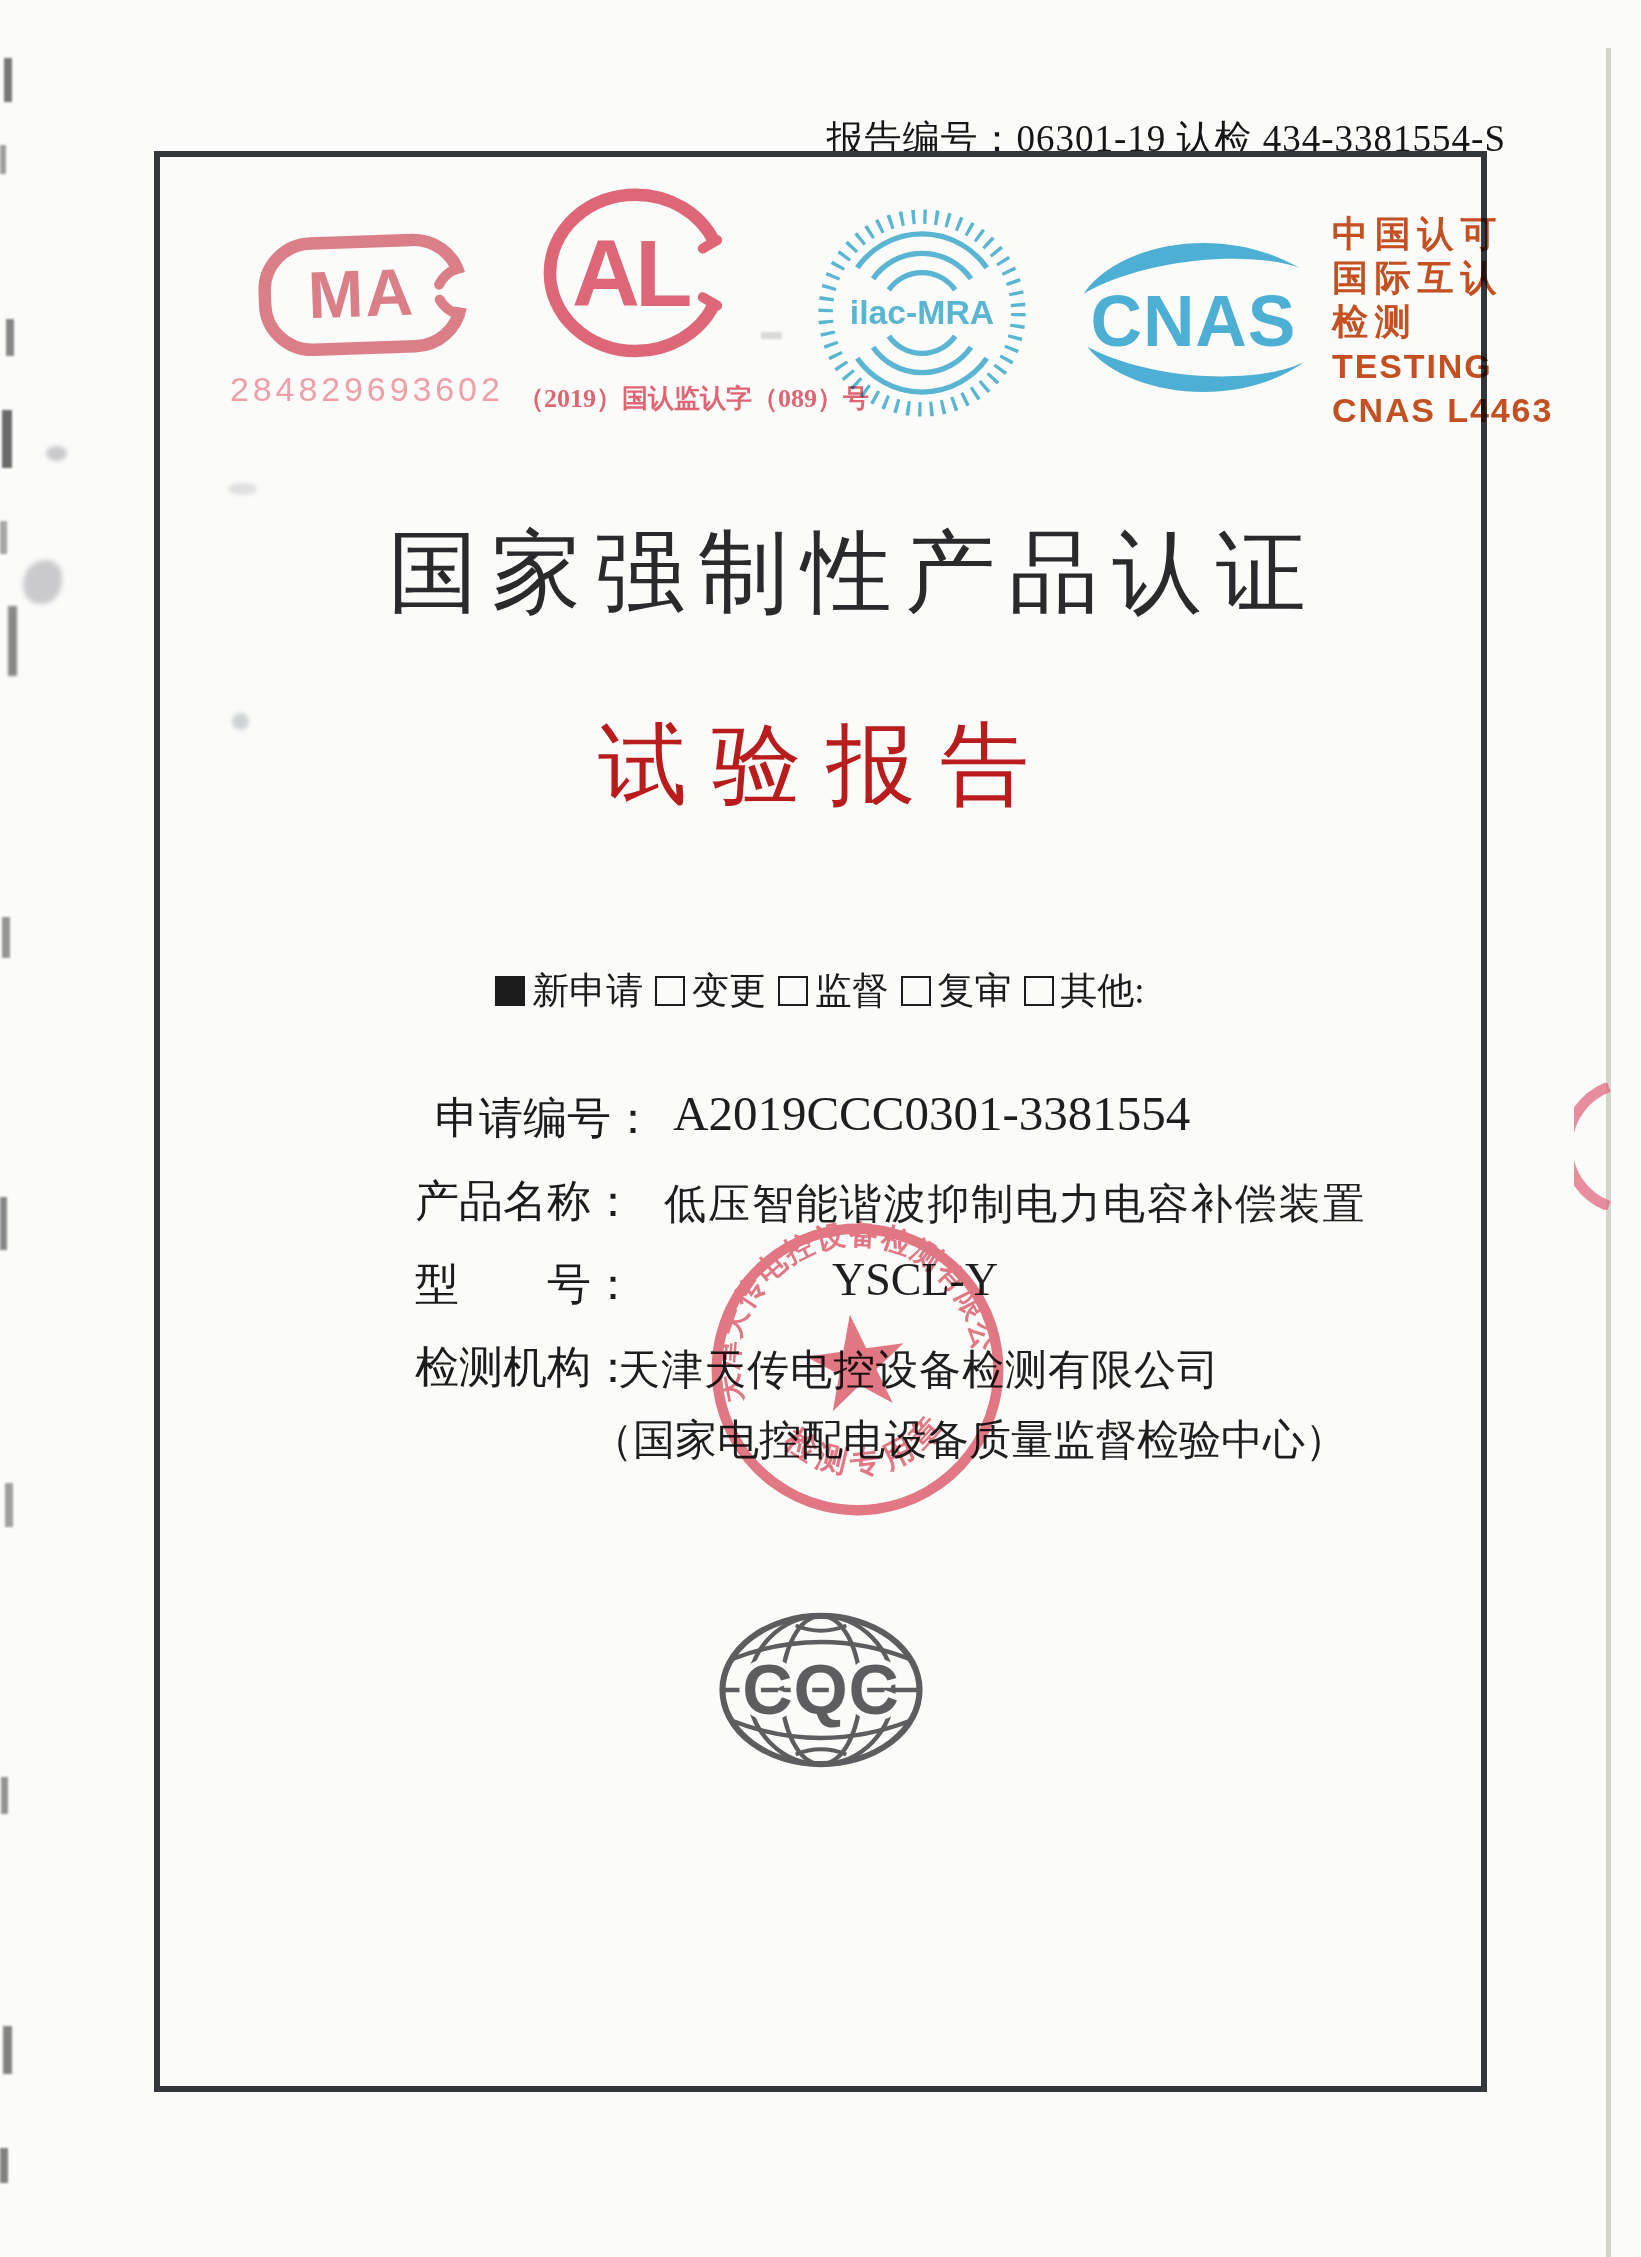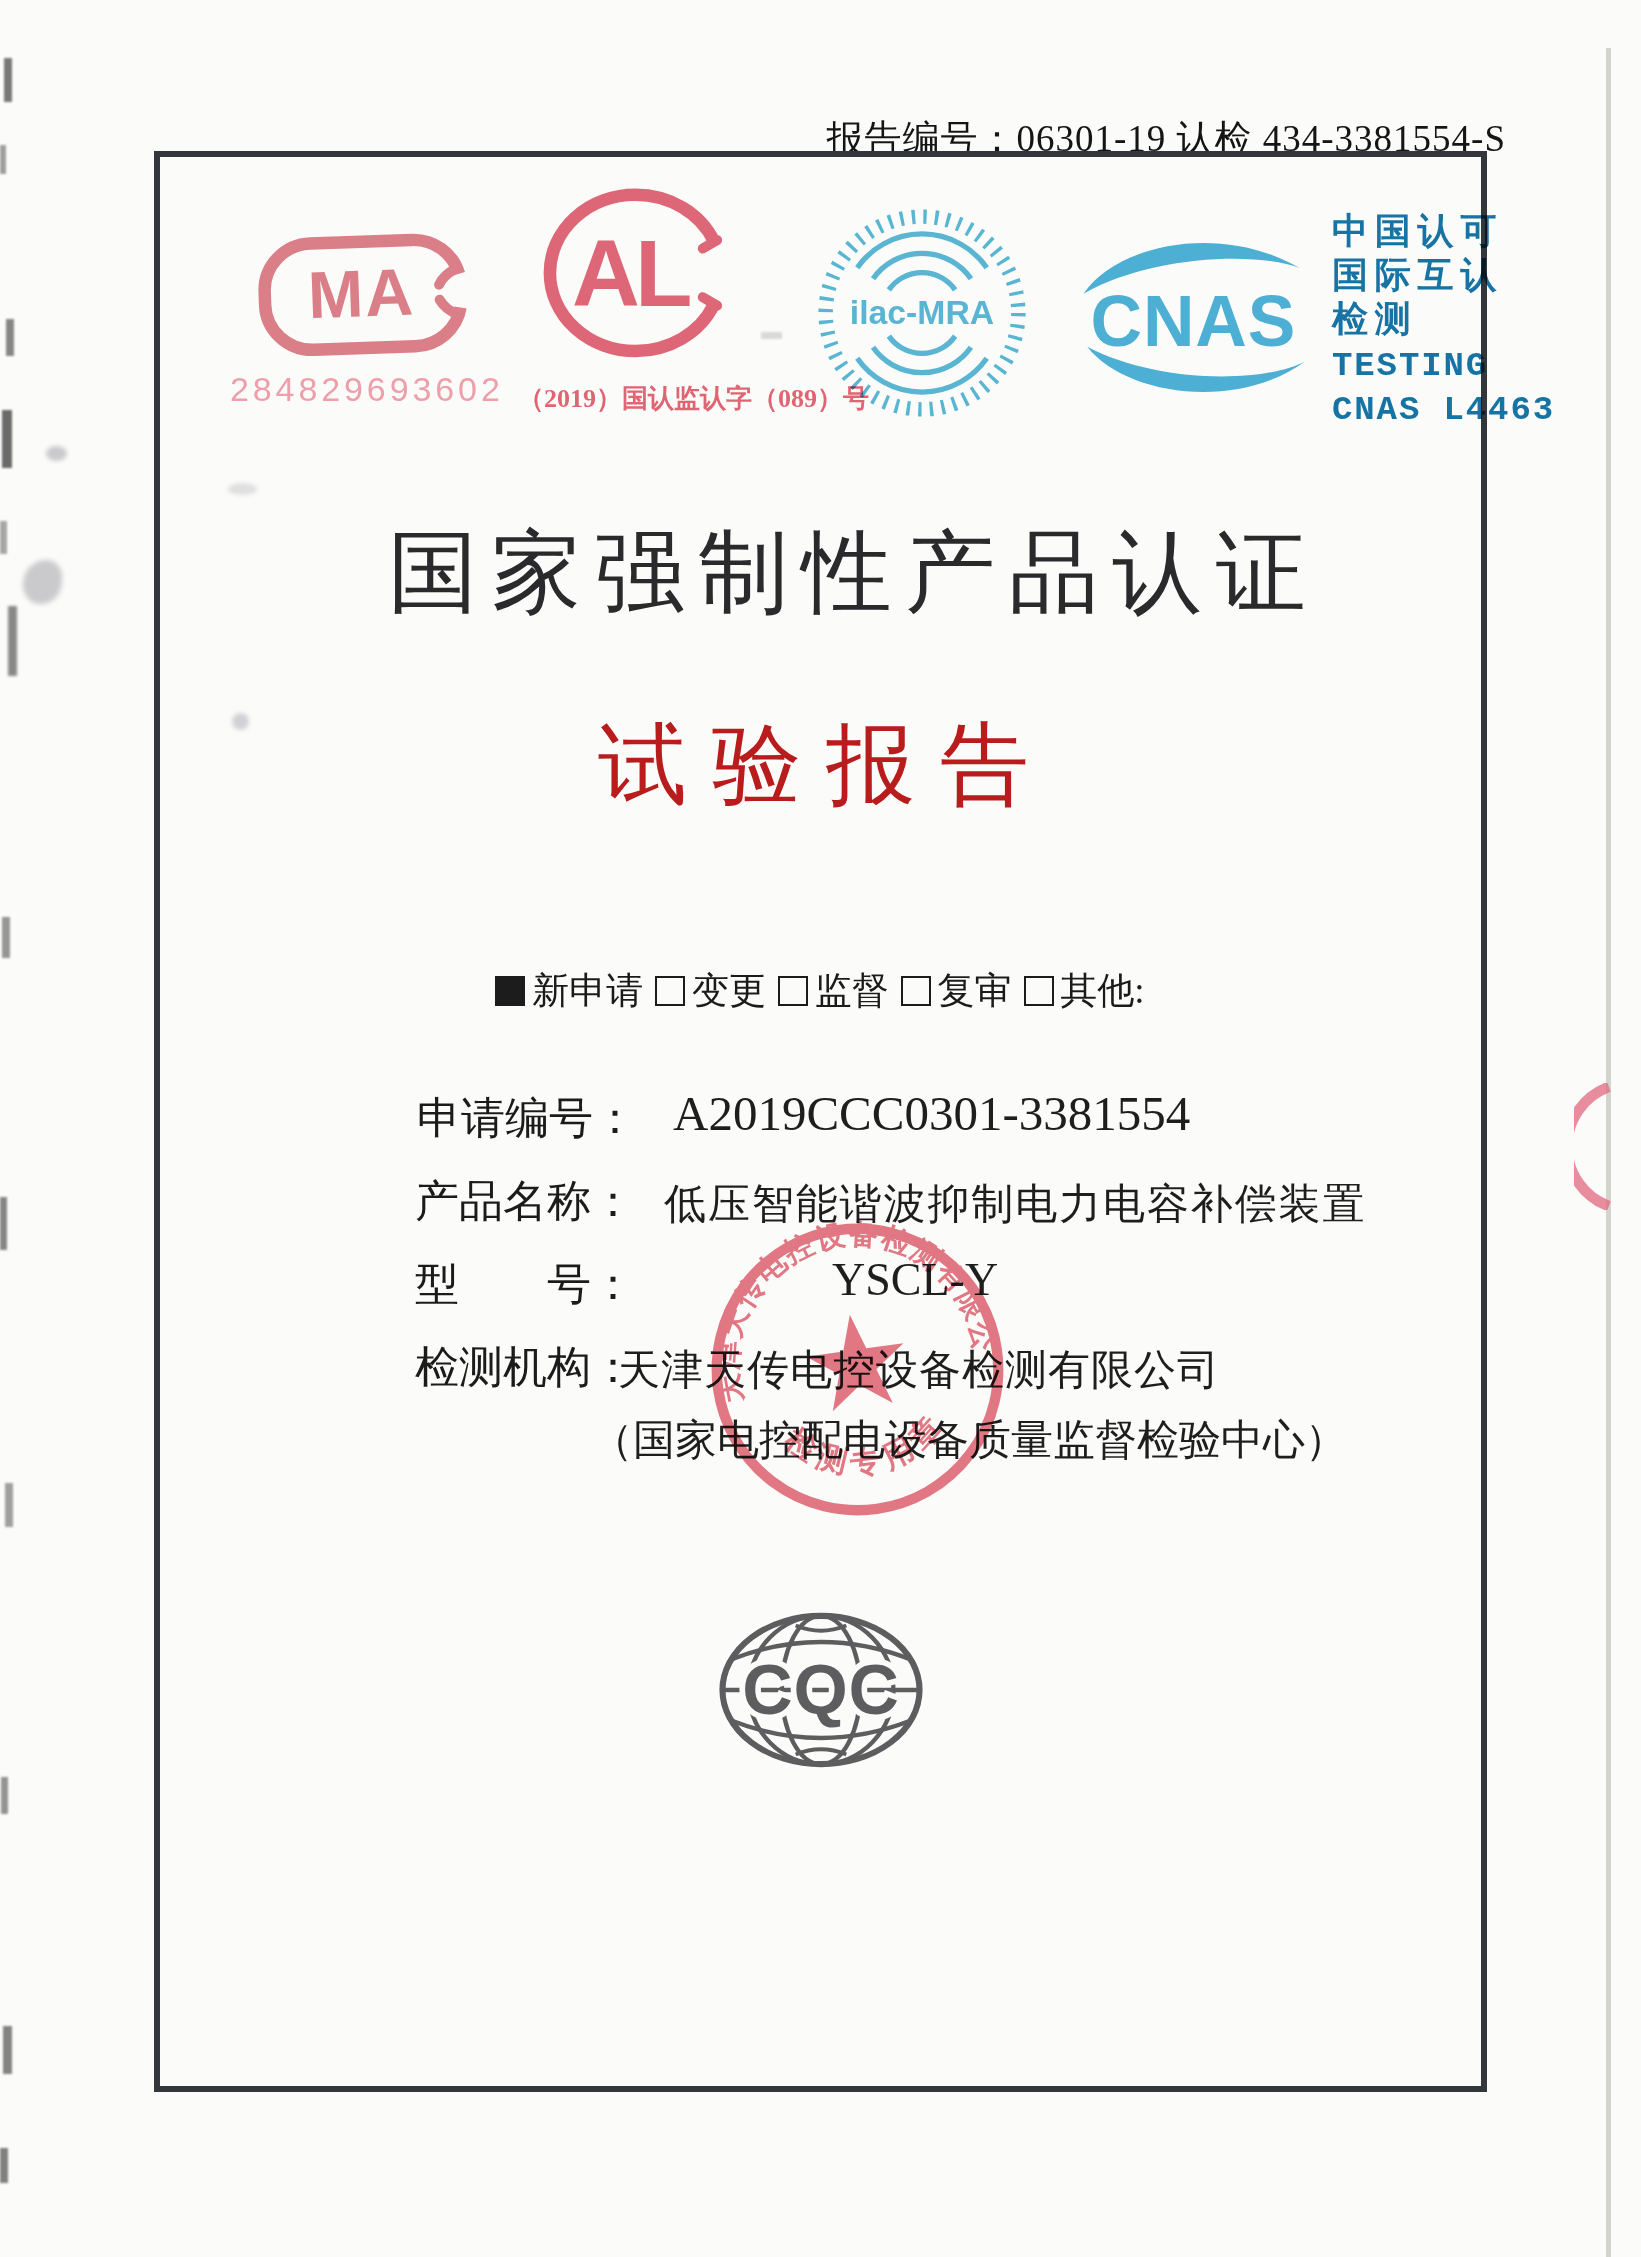--- a/index.html
+++ b/index.html
@@ -33,22 +33,22 @@
   .al-svg{left:539px;top:182px;width:210px;height:191px;opacity:.85;}
   .al-caption{
     left:518px;top:381px;width:333px;text-align:center;
     font-size:26px;font-weight:bold;color:#e04b5e;opacity:.85;
     white-space:nowrap;
   }
   .ilac-svg{left:816px;top:207px;width:212px;height:212px;opacity:.82;}
   .cnas-svg{left:1068px;top:226px;width:249px;height:183px;opacity:.88;}
   .cnas-lines{
     left:1332px;top:212px;width:232px;
-    font-family:Liberation Mono, monospace;
-    color:#0369a1;font-weight:bold;line-height:44px;opacity:.92;
+    font-family:Liberation Sans, sans-serif;
+    color:#c2410c;font-weight:bold;line-height:44px;opacity:.92;
     mix-blend-mode:multiply;
   }
   .cnas-lines .zh{font-size:36px;letter-spacing:6.8px;}
   .cnas-lines .en{font-size:34px;letter-spacing:1.9px;}
   
   .title1{
     left:174px;top:526px;width:1332px;text-align:center;
     font-size:90px;line-height:1.05;letter-spacing:13.5px;padding-left:13.5px;
     color:#2a2a2c;white-space:nowrap;
   }
@@ -66,21 +66,21 @@
   .check-item{display:flex;align-items:center;gap:6.8px;white-space:nowrap;}
   .box{
     width:30px;height:30px;border:2.9px solid #1c1c1c;display:inline-block;
     box-sizing:border-box;background:transparent;flex:0 0 auto;
   }
   .box.filled{background:#1c1c1c;}
   
   .f-label{font-size:44px;color:#1b1b1b;white-space:nowrap;}
   .f-val-en{font-size:49px;color:#1e1e1e;white-space:nowrap;}
   .f-val-zh{font-size:42px;color:#1e1e1e;white-space:nowrap;}
-  .r1l{left:417px;top:1089px;}
+  .r1l{left:435px;top:1089px;}
   .r1v{left:673px;top:1085px;}
   .r2l{left:415px;top:1172px;}
   .r2v{left:664px;top:1176px;letter-spacing:1.9px;}
   .r3l{left:415px;top:1255px;text-align:right;}
   .r3v{left:832px;top:1253px;font-size:46px;}
   .r4l{left:415px;top:1338px;}
   .r4v{left:618px;top:1342px;letter-spacing:1px;}
   .r5v{left:591px;top:1412px;}
   
   .seal-svg{

